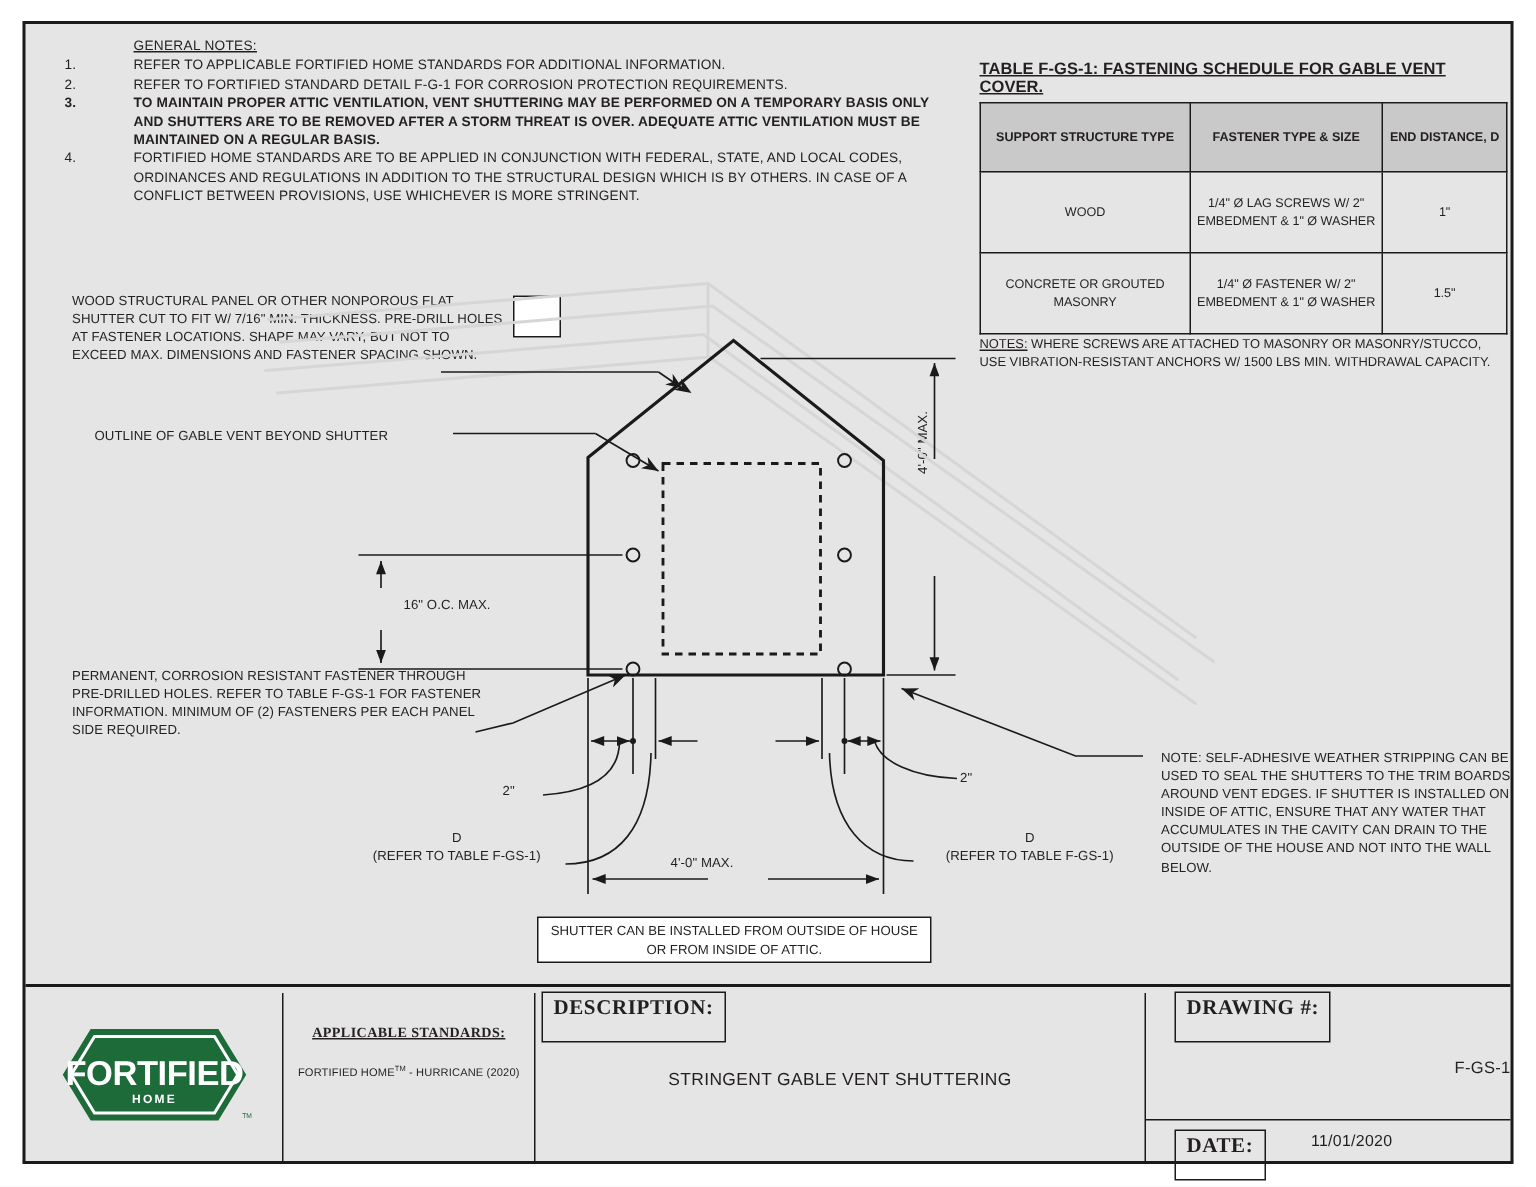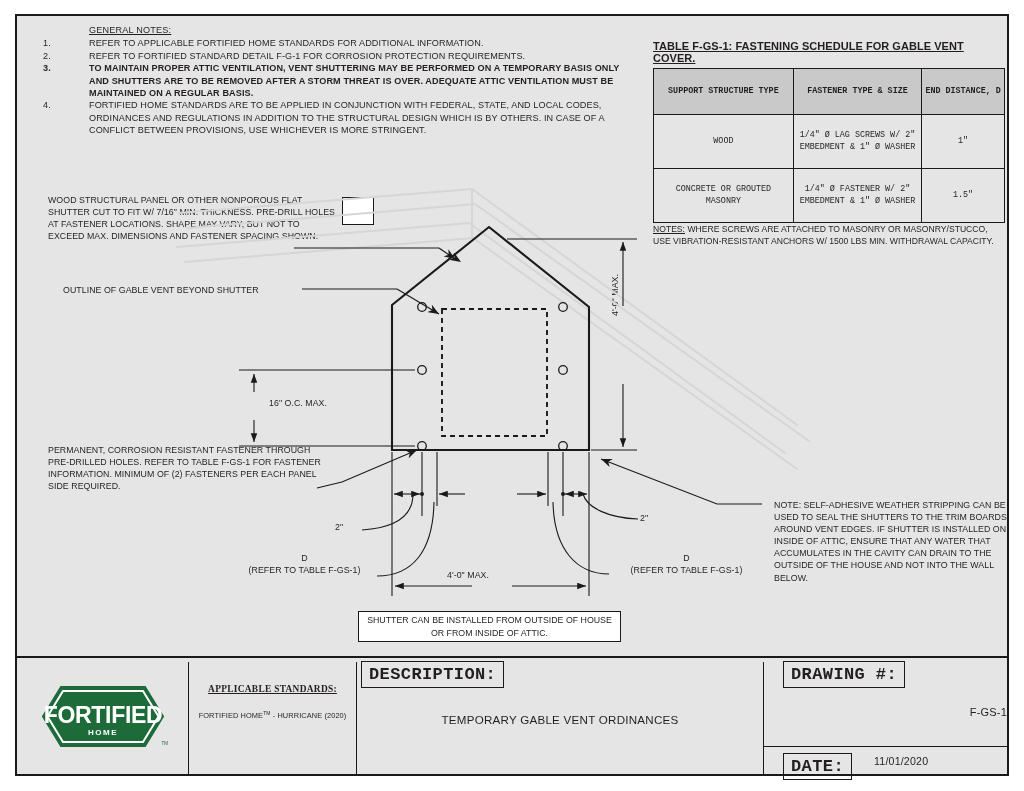--- a/index.html
+++ b/index.html
@@ -49,21 +49,20 @@
   }
   table.fs {
     border-collapse: collapse; width: 352px;
     table-layout: fixed;
   }
   table.fs th, table.fs td {
     border: 1.3px solid #1a1a1a;
     text-align: center; vertical-align: middle;
     font-size: 8.4px; line-height: 11.5px;
     padding: 12px 3px;
-    font-family: Liberation Mono, monospace;
   }
   table.fs th { background: #c9c9c9; font-weight: bold; height: 46px; }
   table.fs td { height: 54px; }
   .col-a { width: 135px; }
   .col-b { width: 124px; }
   .col-c { width: 80px; }
   #table-notes {
     font-size: 8.6px; line-height: 11.6px; margin-top: 1px; width: 352px;
   }
   #table-notes .u { text-decoration: underline; }
@@ -114,23 +113,23 @@
   #tb-std-cell { left: 172px; top: 0; width: 167px; height: 119px; }
   #tb-div2 { left: 339px; top: 4px; width: 0; height: 112px; border-left: 1.4px solid #1a1a1a; }
   #tb-desc-cell { left: 340px; top: 0; width: 406px; height: 119px; }
   #tb-div3 { left: 746px; top: 4px; width: 0; height: 112px; border-left: 1.8px solid #1a1a1a; }
   #tb-draw-cell { left: 747px; top: 0; width: 243px; height: 119px; }
   #tb-div4 { left: 747px; top: 88px; width: 243px; height: 0; border-top: 1.4px solid #1a1a1a; }
 
   .hdr-box {
     display: inline-block;
     border: 1.4px solid #1a1a1a;
-    padding: 3px 7px 3px 7px;
-    font-size: 17px; font-weight: bold;
-    font-family: Liberation Mono, monospace;
+    padding: 3px 7px 13px 7px;
+    font-size: 14px; font-weight: bold;
+    font-family: Liberation Serif, serif;
     letter-spacing: 0.4px;
   }
   #std-header {
     text-align: center; margin-top: 26px;
     font-size: 9.4px; font-weight: bold; text-decoration: underline;
     font-family: "Liberation Serif", serif; letter-spacing: 0.3px;
   }
   #std-value {
     text-align: center; margin-top: 16px;
     font-size: 7.4px; letter-spacing: 0.1px;
@@ -359,21 +358,21 @@
 
     <div class="abs" id="tb-std-cell">
       <div id="std-header">APPLICABLE STANDARDS:</div>
       <div id="std-value"><span>FORTIFIED HOME</span><sup>TM</sup><span> - HURRICANE (2020)</span></div>
     </div>
 
     <div class="abs" id="tb-div2"></div>
 
     <div class="abs" id="tb-desc-cell">
       <div class="hdr-box" id="desc-header">DESCRIPTION:</div>
-      <div id="desc-value">TEMPORARY GABLE VENT ORDINANCES</div>
+      <div id="desc-value">STRINGENT GABLE VENT SHUTTERING</div>
     </div>
 
     <div class="abs" id="tb-div3"></div>
 
     <div class="abs" id="tb-draw-cell">
       <div class="hdr-box" id="drawing-header">DRAWING #:</div>
       <div id="drawing-value">F-GS-1</div>
       <div class="hdr-box" id="date-header">DATE:</div>
       <div id="date-value">11/01/2020</div>
     </div>

